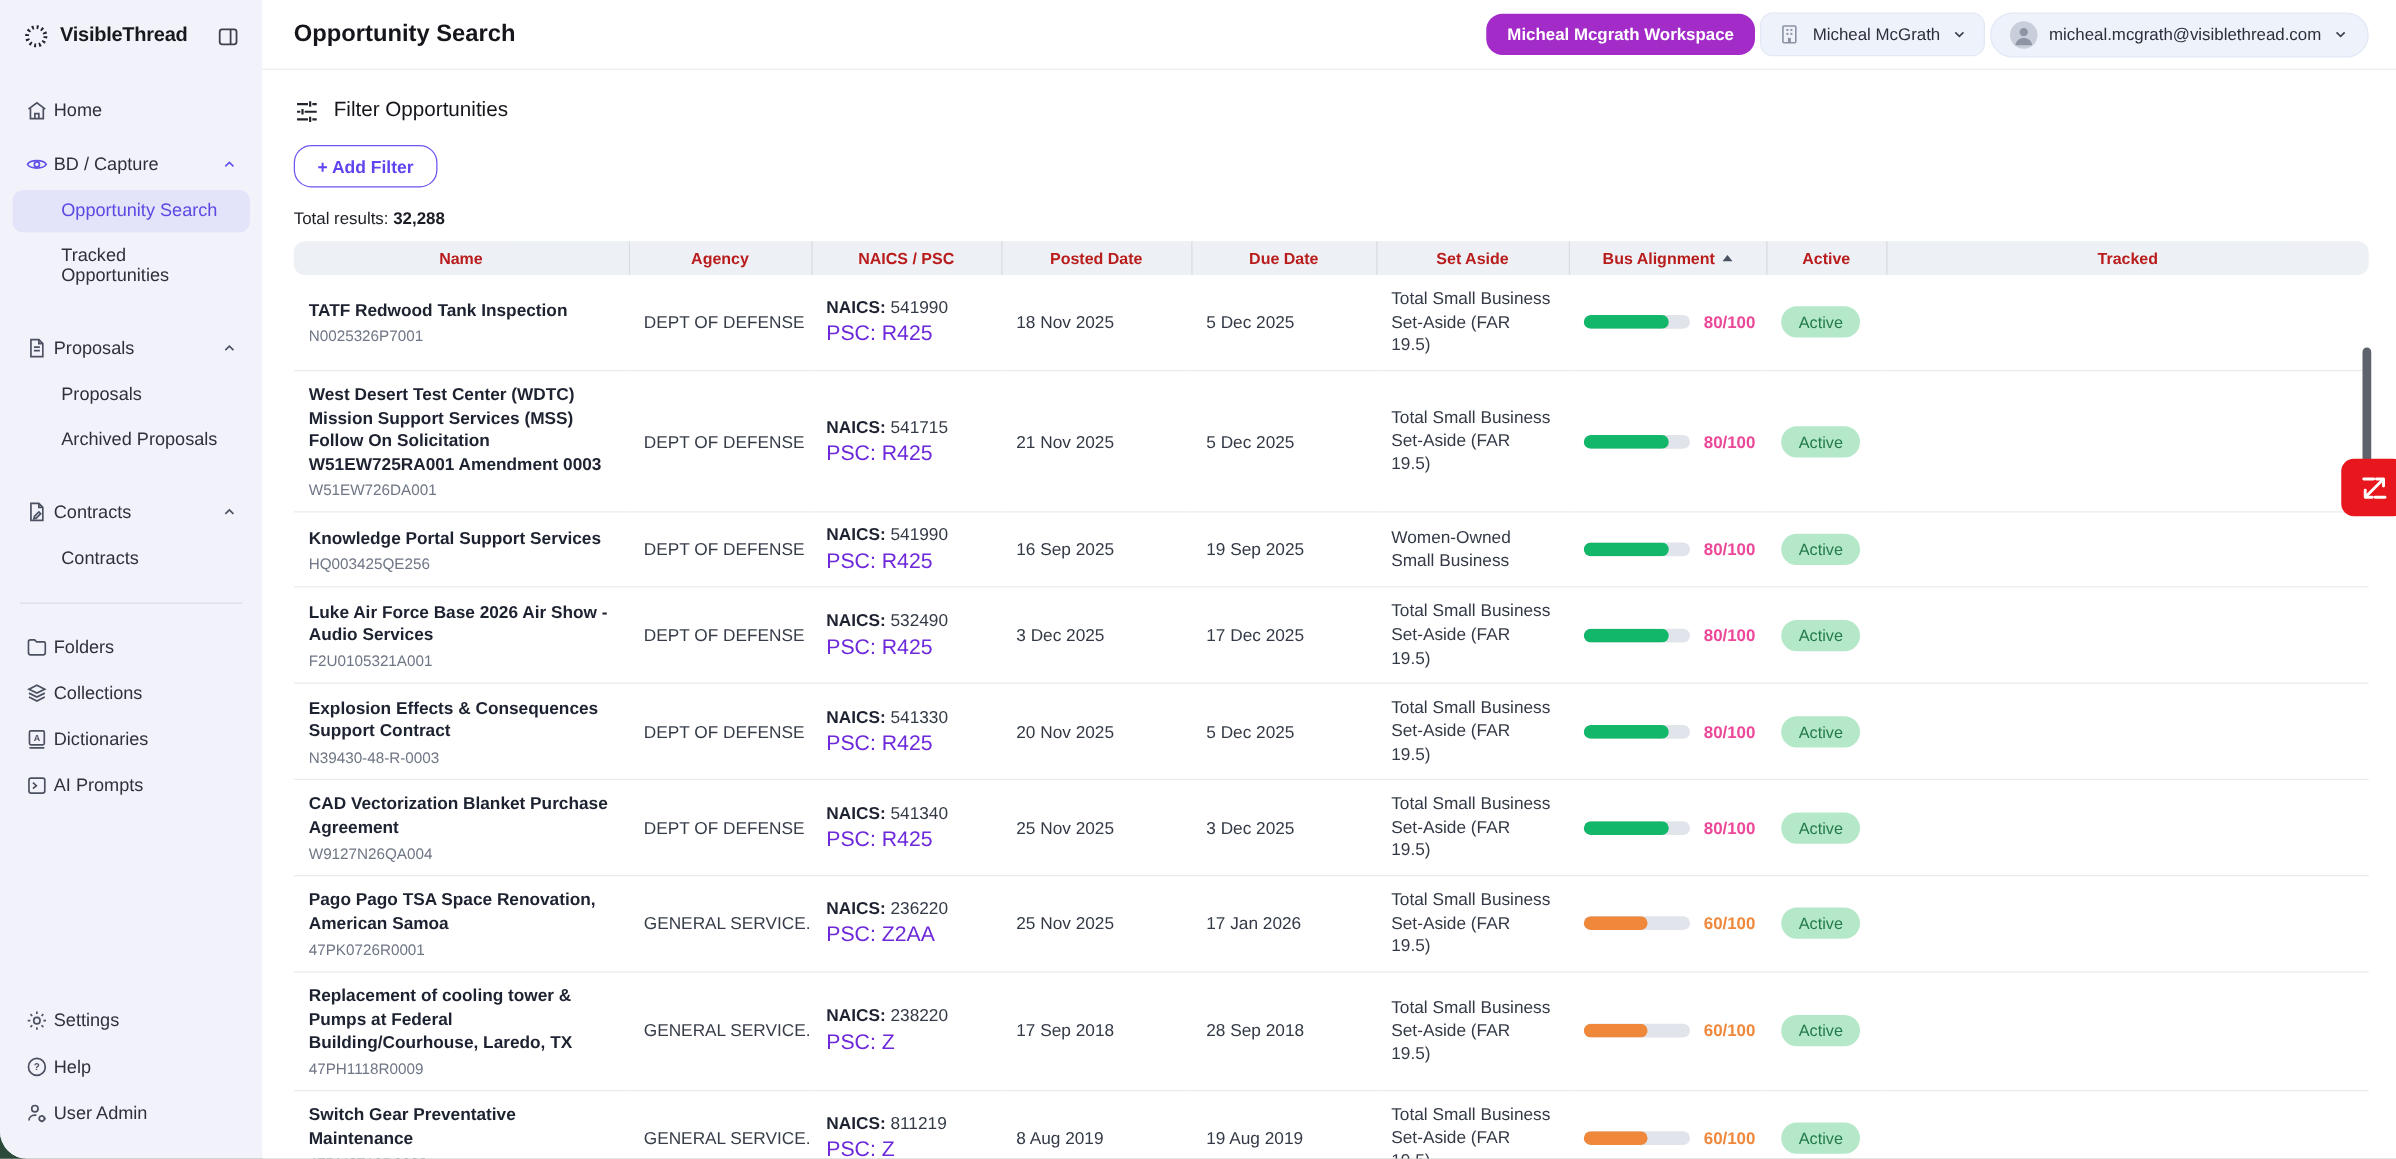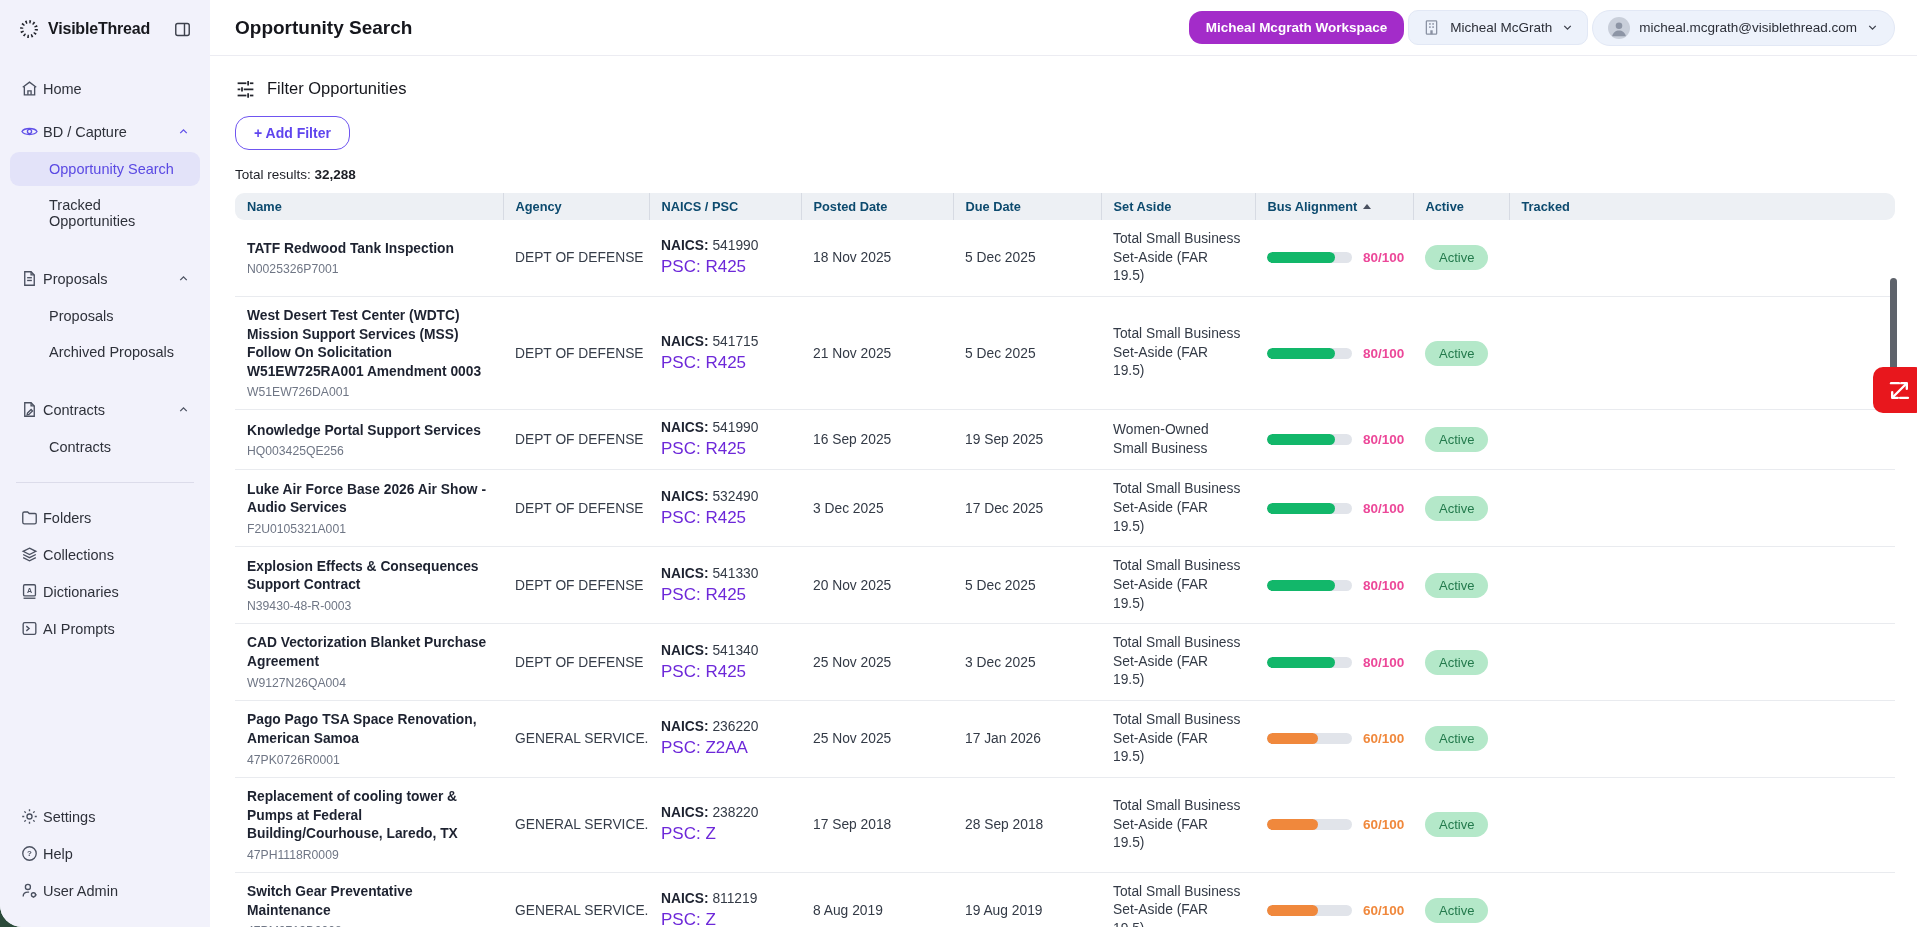--- a/index.html
+++ b/index.html
@@ -36,21 +36,21 @@
   
   .content { flex:1; padding:22px 22px 0 25px; position:relative; background:#fff; }
   .filter-head { display:flex; align-items:center; gap:11px; }
   .filter-title { font-size:16.5px; font-weight:400; color:#15161c; }
   .add-filter { margin-top:17px; display:inline-block; background:#fff; color:#5f45ee; border:1.5px solid #6f55f0; border-radius:14px; padding:8px 18px; font-size:14px; font-weight:600; cursor:pointer; font-family:inherit; }
   .totals { margin-top:17px; font-size:13.5px; color:#1c1e25; }
   .totals b { font-weight:700; }
 
   
   table { border-collapse:collapse; table-layout:fixed; width:1660px; margin-top:11px; }
-  thead th { background:#edf0f4; font-size:12.8px; font-weight:700; color:#0c4a6e; text-align:left; padding:6px 12px; height:27px; border-right:1px solid #d7dbe3; white-space:nowrap; cursor:pointer; }
+  thead th { background:#edf0f4; font-size:12.8px; font-weight:700; color:#b91c1c; text-align:center; padding:6px 12px; height:27px; border-right:1px solid #d7dbe3; white-space:nowrap; cursor:pointer; }
   thead th:last-child { border-right:none; }
   thead th:first-child { border-radius:9px 0 0 9px; }
   thead th:last-child { border-radius:0 9px 9px 0; }
   .sort-arrow { display:inline-block; margin-left:6px; width:0; height:0; border-left:4px solid transparent; border-right:4px solid transparent; border-bottom:5px solid #4a5160; vertical-align:2px; }
   tbody td { border-bottom:1px solid #e9ebef; padding:10px 12px; vertical-align:middle; font-size:13.8px; color:#333a46; }
   tbody tr { cursor:pointer; }
   .opp-name { font-weight:700; color:#1d2230; font-size:13.8px; line-height:1.35; }
   .opp-id { color:#6f7685; font-size:12.2px; margin-top:4px; }
   .agency { color:#363d49; white-space:nowrap; overflow:hidden; }
   .naics b { font-weight:700; color:#1d2230; }

